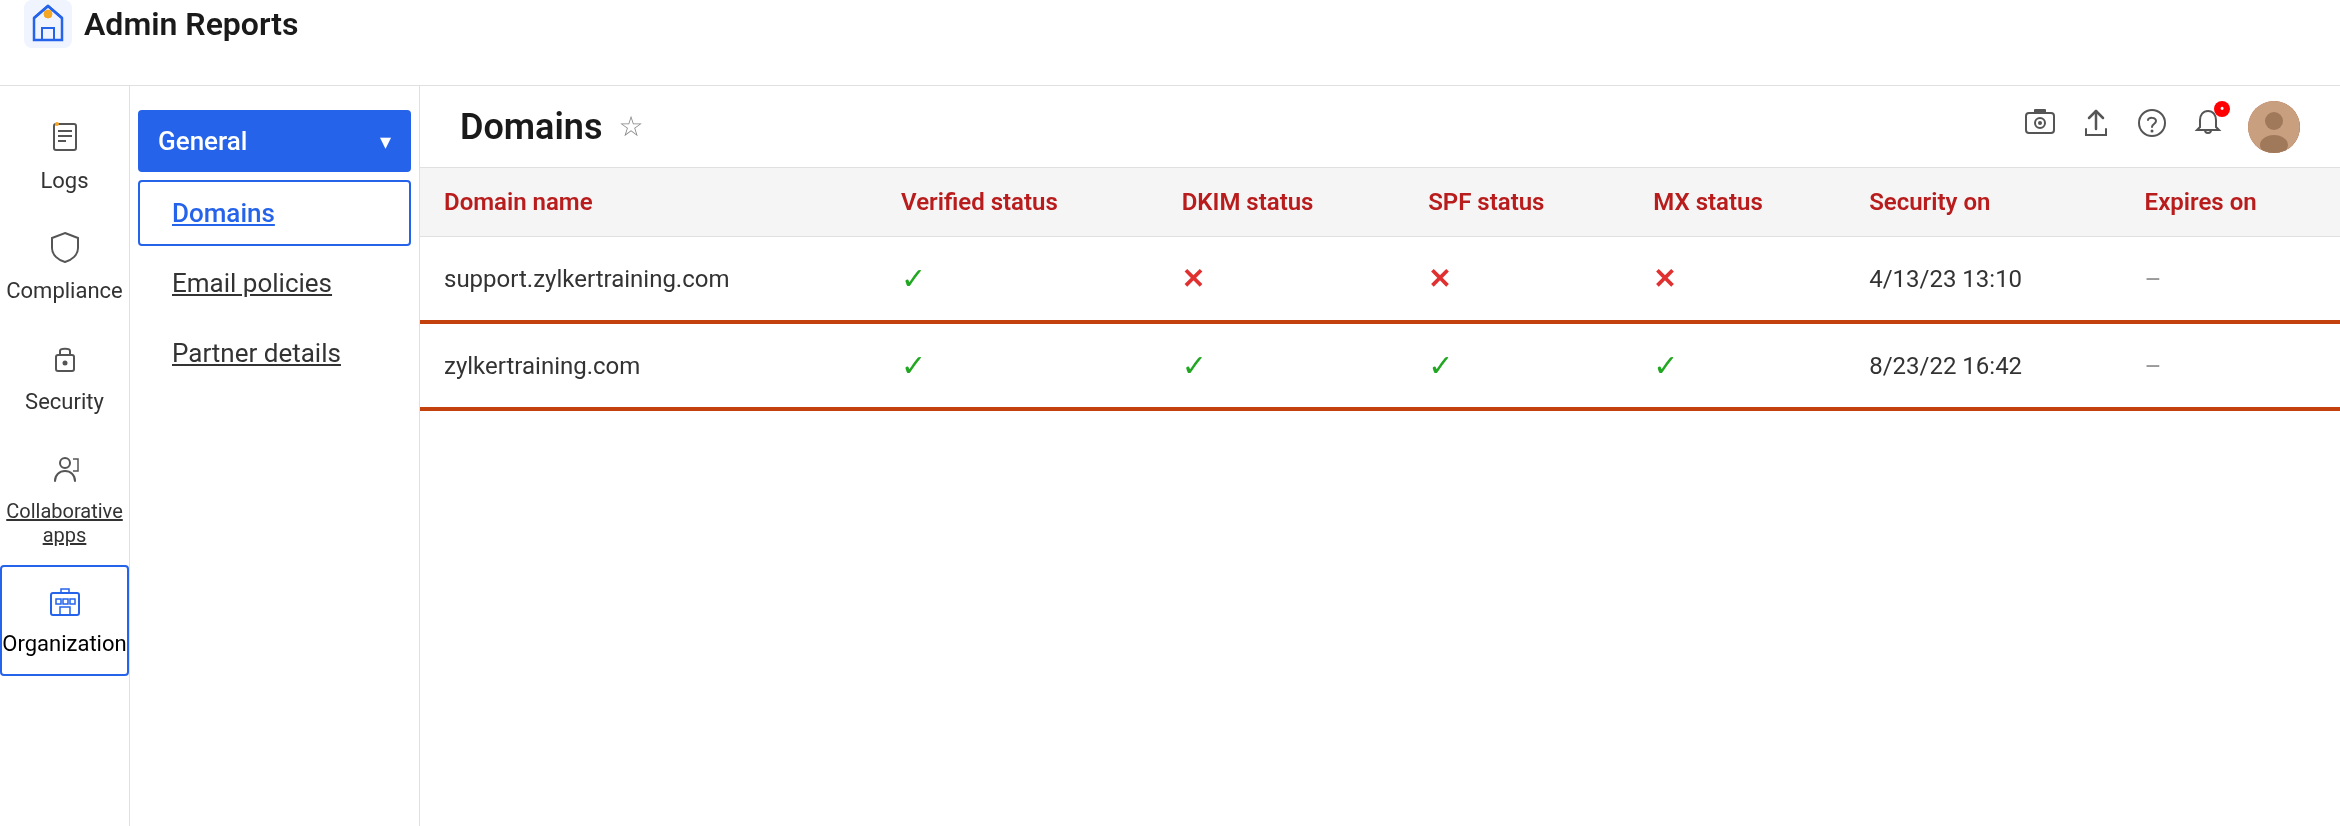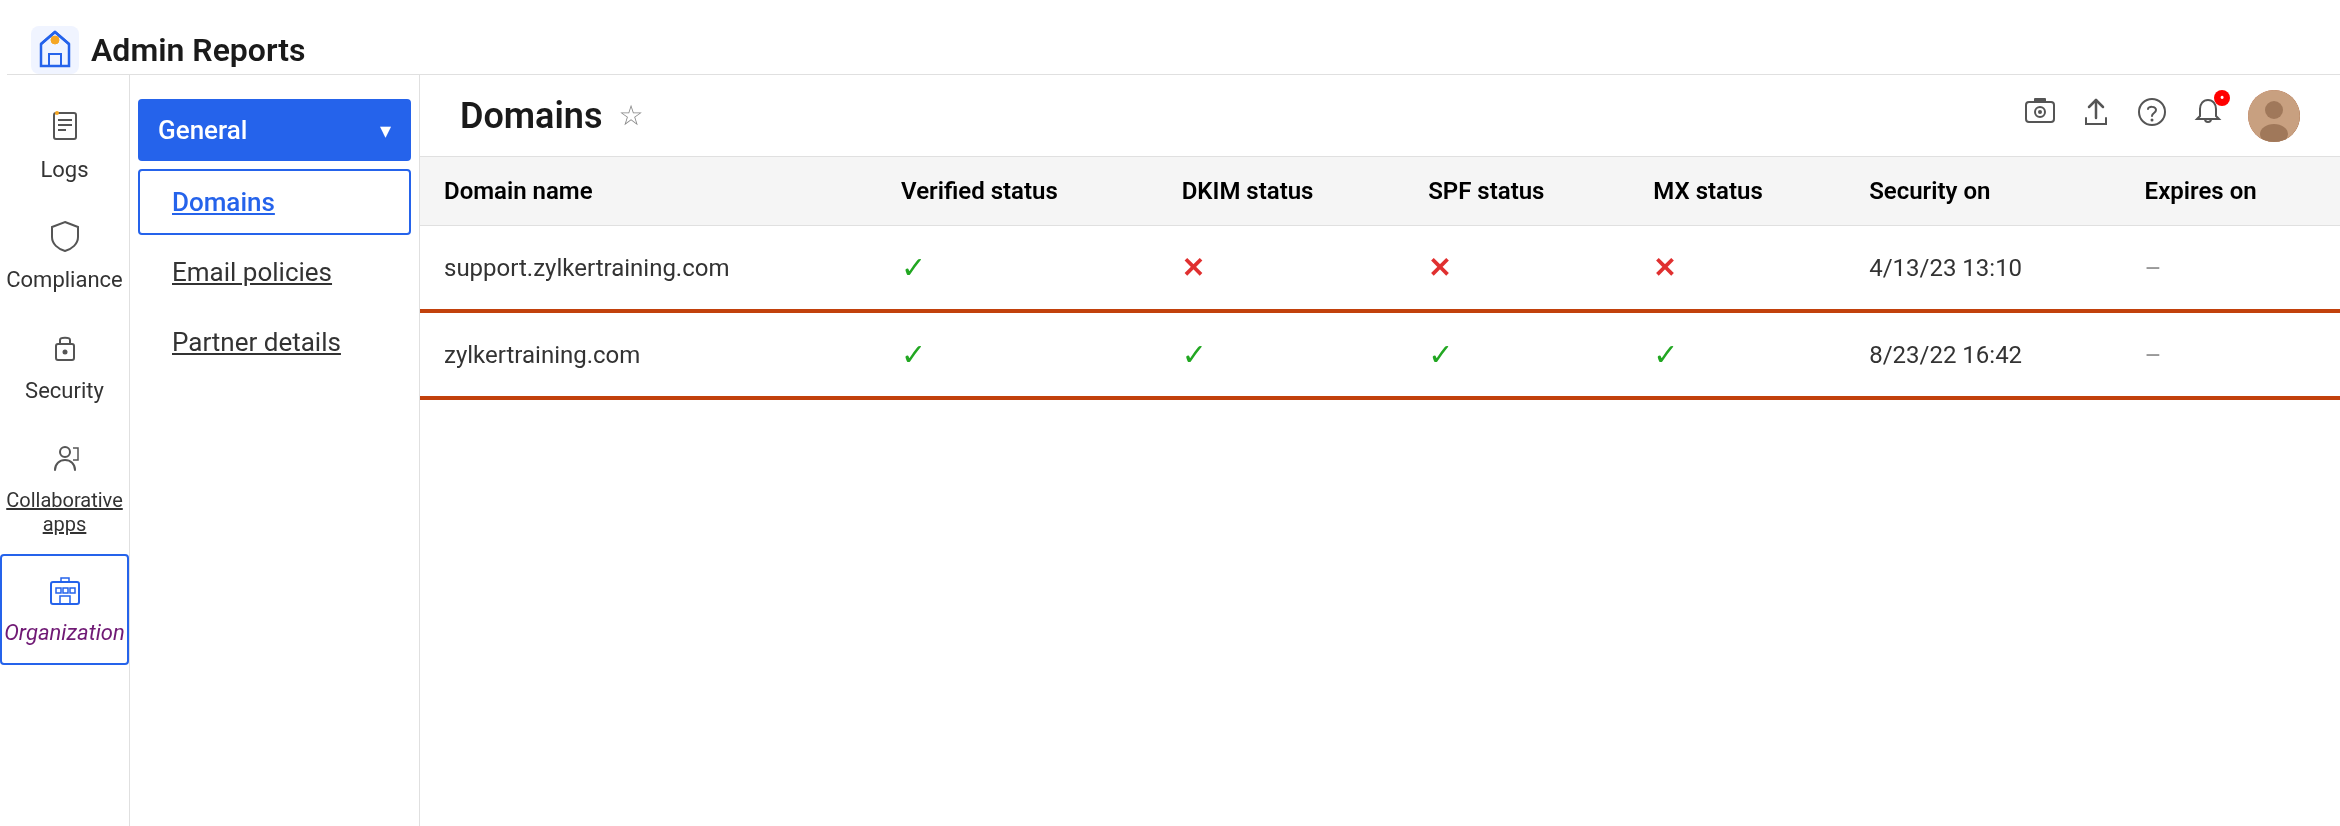--- a/index.html
+++ b/index.html
@@ -1,23 +1,22 @@
 <!DOCTYPE html>
 <html><head>
   <meta charset="utf-8">
   <style>
     * { box-sizing: border-box; margin: 0; padding: 0; }
     body { font-family: -apple-system, BlinkMacSystemFont, 'Segoe UI', Roboto, sans-serif; background: #fff; display: flex; flex-direction: column; height: 826px; width: 2340px; overflow: hidden; }
 
     
     .header {
-      display: flex; align-items: flex-end; height: 75px;
+      display: flex; align-items: flex-start; height: 86px;
       border-bottom: 1px solid #e0e0e0; padding: 0 24px; background: #fff;
       flex-shrink: 0;
-      margin-left: 7px;
     }
     .header-logo { display: flex; align-items: center; gap: 12px; }
     .logo-icon { width: 48px; height: 48px; }
     .header-title { font-size: 32px; font-weight: 600; color: #1a1a1a; }
 
     
     .main-layout { display: flex; flex: 1; overflow: hidden; }
 
     
     .icon-nav {
@@ -27,21 +26,21 @@
     }
     .icon-nav-item {
       display: flex; flex-direction: column; align-items: center;
       padding: 16px 8px; cursor: pointer; width: 100%;
       gap: 6px; color: #555; font-size: 22px; border: 2px solid transparent;
       border-radius: 4px;
     }
     .icon-nav-item.active { border: 2px solid #2563eb; border-radius: 4px; }
     .icon-nav-item .nav-label { font-size: 22px; color: #333; text-align: center; line-height: 1.2; }
     .icon-nav-item .nav-icon { font-size: 34px; color: #555; }
-    .icon-nav-item.active .nav-label { color: #701a75; font-style: italic; }
+    .icon-nav-item.active .nav-label { color: #000000; }
     .icon-nav-item.active .nav-icon { color: #2563eb; }
 
     
     .sub-nav {
       width: 290px; border-right: 1px solid #e0e0e0;
       background: #fff; padding: 16px 0; flex-shrink: 0;
     }
     .sub-nav-section {
       margin-bottom: 8px;
     }
@@ -82,21 +81,21 @@
       display: flex; align-items: center; justify-content: center;
       font-size: 24px; color: white;
     }
 
     
     .table-area { flex: 1; overflow: auto; padding: 0; }
     table { width: 100%; border-collapse: collapse; }
     thead tr { background: #f5f5f5; border-bottom: 1px solid #e0e0e0; }
     thead th {
       padding: 20px 24px; text-align: left; font-size: 24px;
-      font-weight: 600; color: #000000; white-space: nowrap;
+      font-weight: 600; color: #b91c1c; white-space: nowrap;
     }
     tbody tr { border-bottom: 4px solid #c2410c; }
     tbody td { padding: 24px 24px; font-size: 24px; color: #333; }
     .check-green { color: #22a722; font-size: 30px; }
     .cross-red { color: #e03030; font-size: 28px; font-weight: bold; }
     .dash { color: #999; font-size: 26px; }
   </style>
 </head>
 <body>
 

